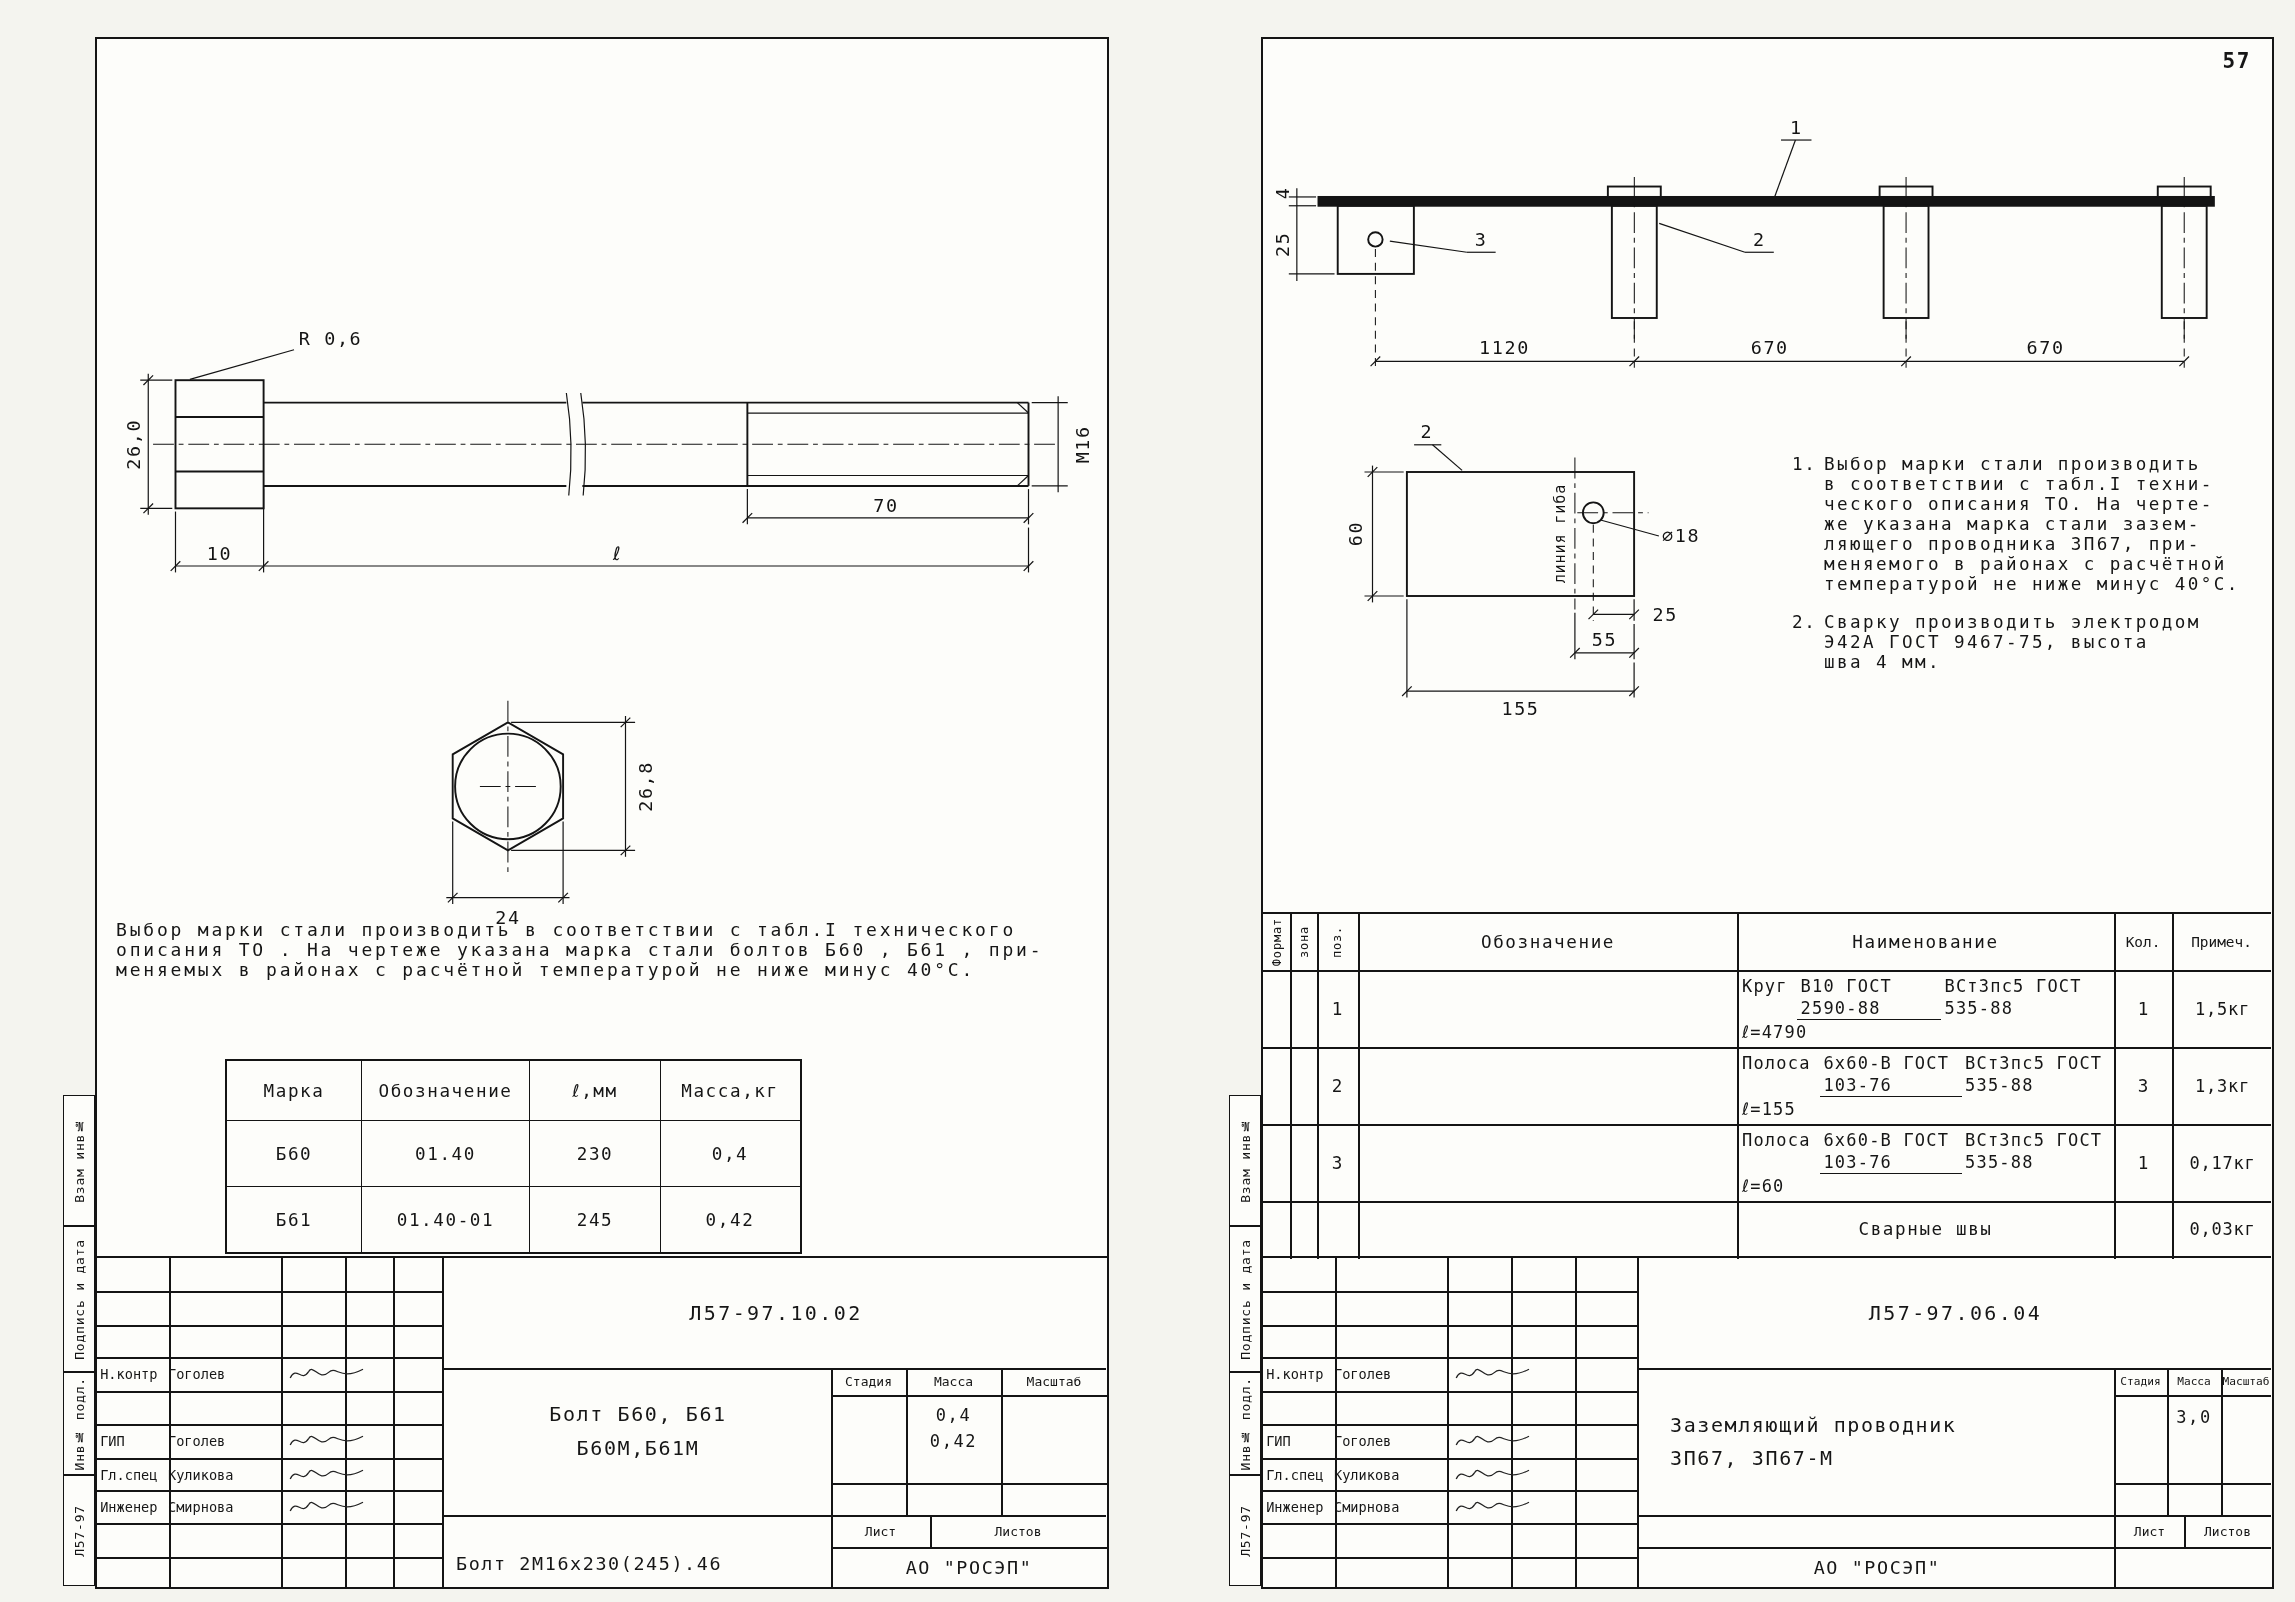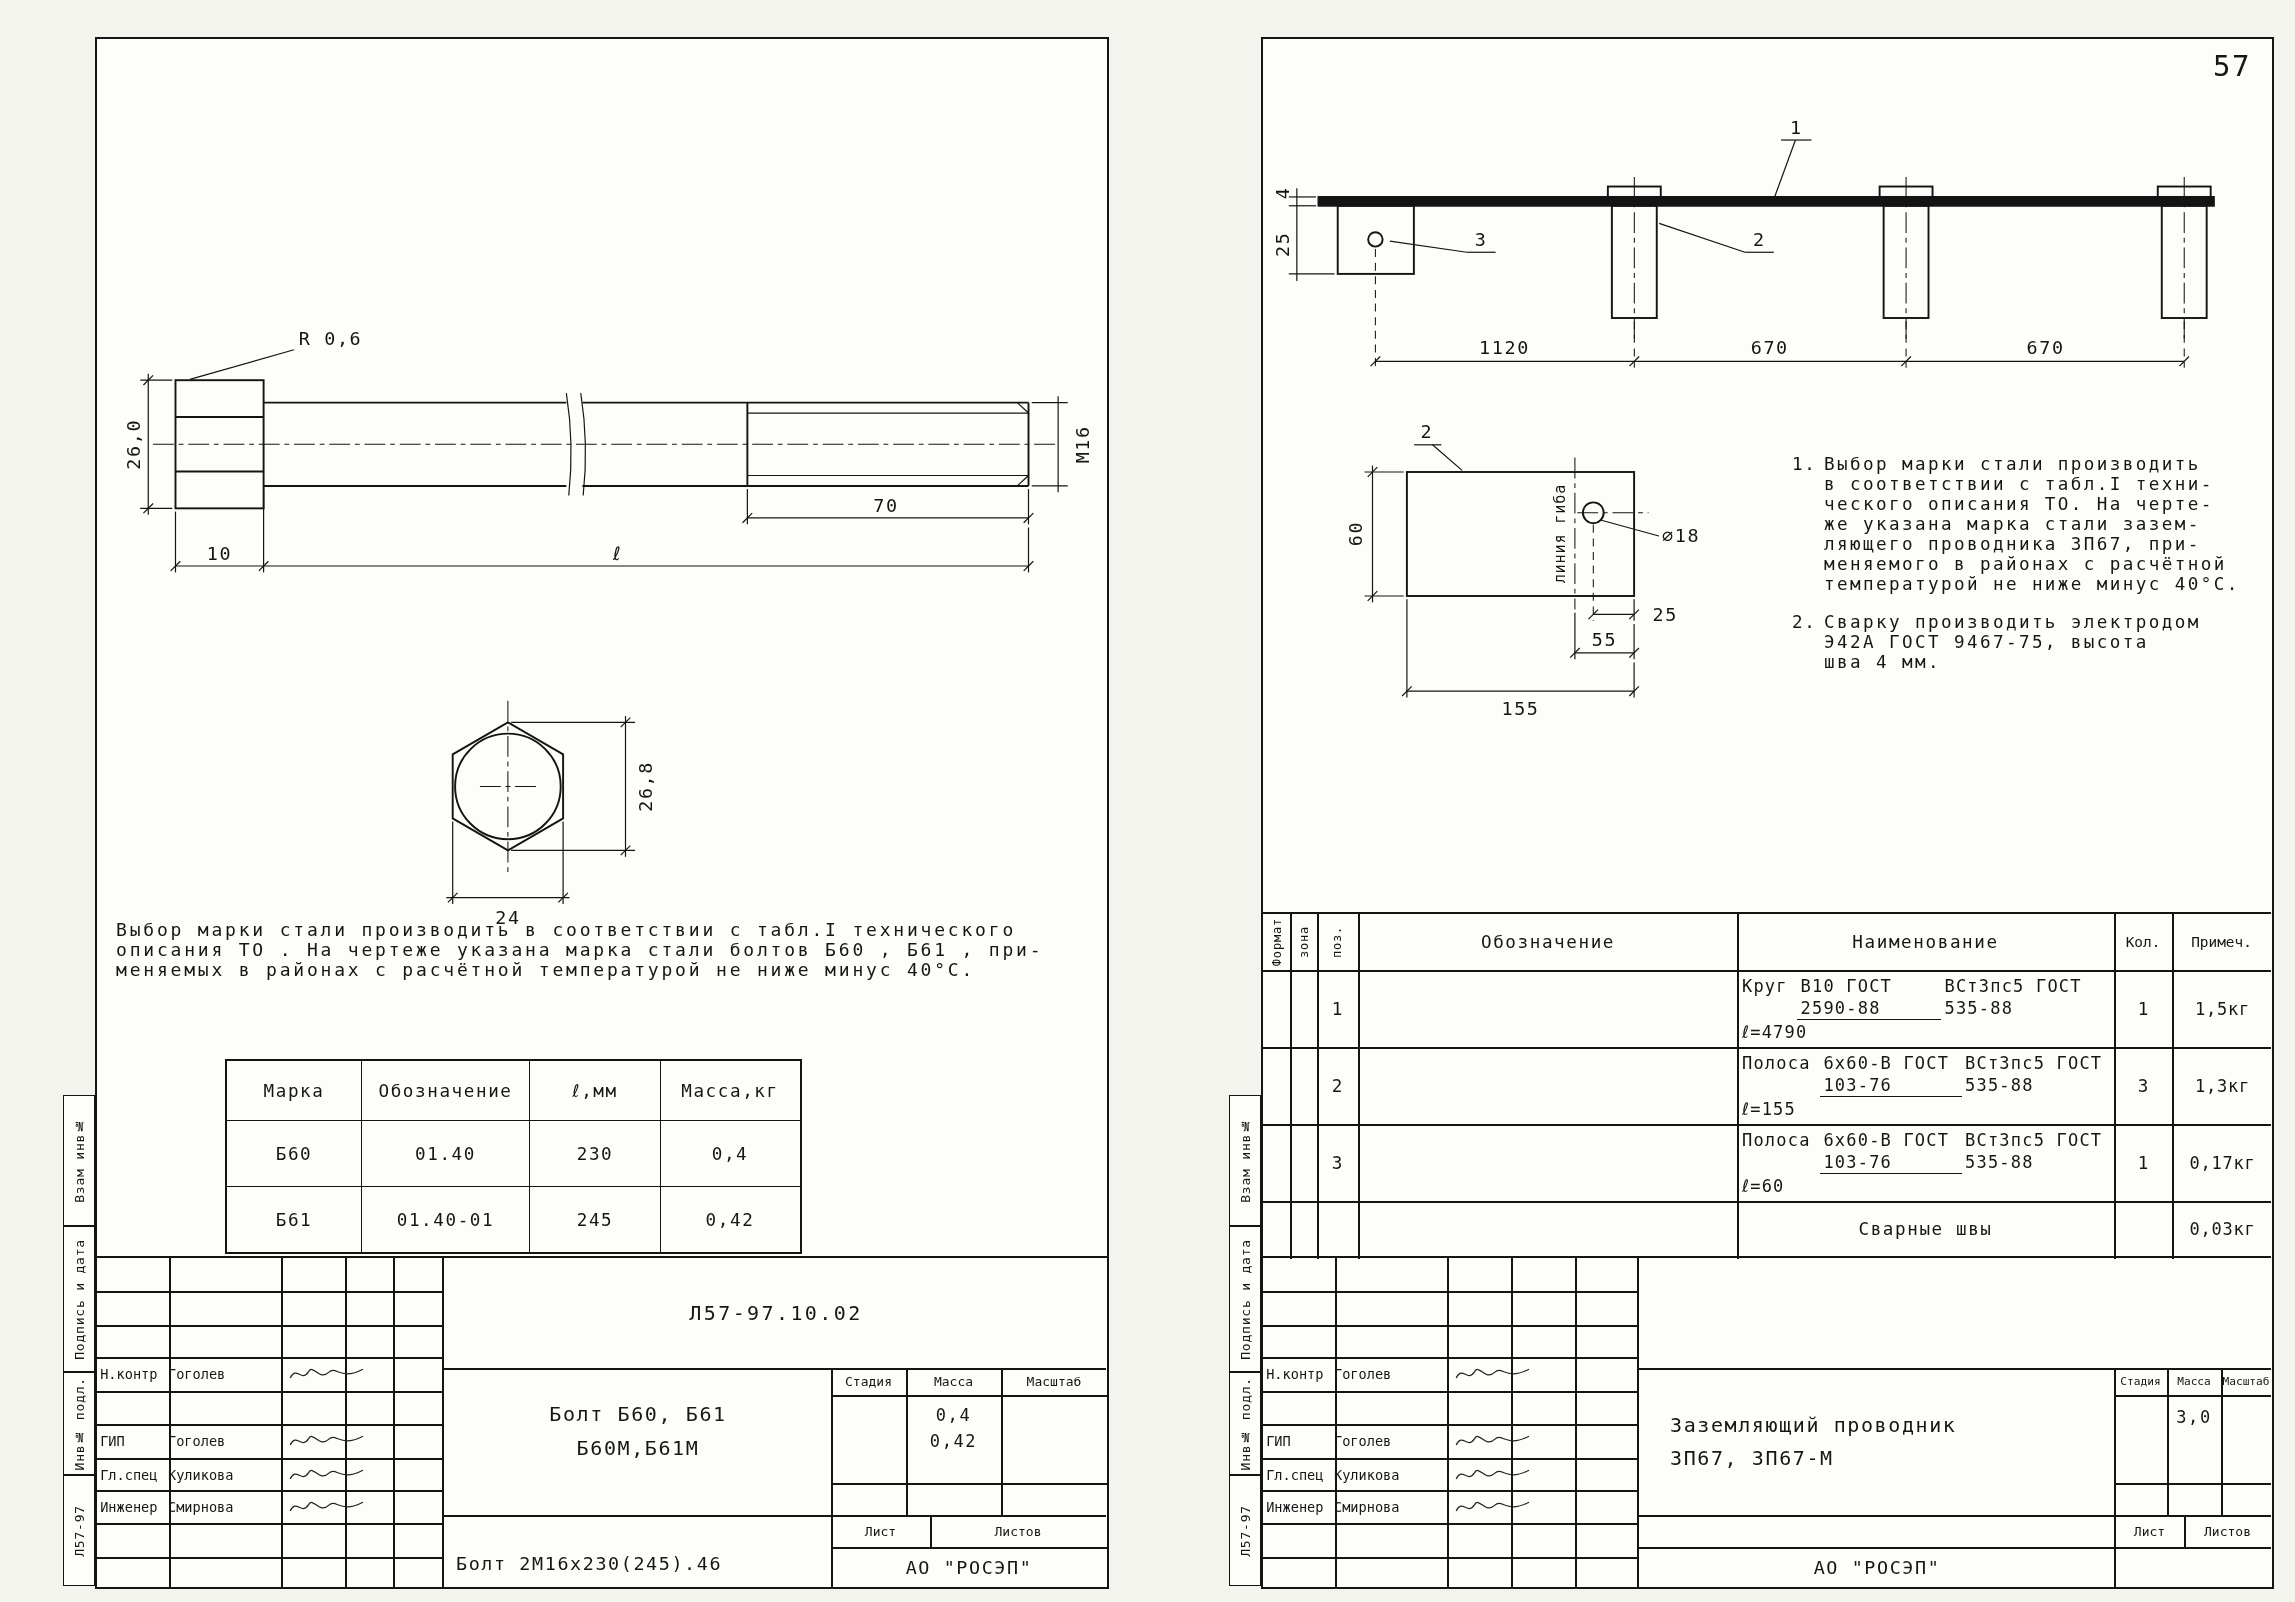--- a/index.html
+++ b/index.html
@@ -42,21 +42,21 @@
 .btext{font-size:18.4px;letter-spacing:1.6px}
 .cellc{display:flex;align-items:center;justify-content:center}
 .vhead{position:absolute;display:flex;align-items:center;justify-content:center}
 .vhead .vtext{font-size:12px}
 .spec-num{position:absolute;display:flex;align-items:center;justify-content:center;font-size:17.6px}
 .snline{display:flex;align-items:flex-start;gap:9.6px;font-size:17px;letter-spacing:1.2px}
 .frac{display:inline-flex;flex-direction:row;line-height:21.6px}
 .ftop{border-bottom:1.6px solid #141414;padding:0 3.2px}
 .fbot{padding:0 3.2px}
 .snlen{font-size:17px;letter-spacing:1.2px;line-height:21.6px;margin-top:1.6px}
-.pagenum{position:absolute;top:9.6px;right:21px;font-size:29px;letter-spacing:1.6px;font-weight:normal}
+.pagenum{position:absolute;top:9.6px;right:21px;font-size:21px;letter-spacing:1.6px;font-weight:bold}
 </style>
 </head>
 <body>
 
 <div class="sheet" style="left:95px;width:1014px">
 
   <div class="sidebox" style="top:1056px;height:131px">
       <span class="vtext">Взам инв№</span>
     </div>
   <div class="sidebox" style="top:1187px;height:146px">
@@ -455,20 +455,21 @@
         </svg>
       </div>
     <div class="sigrow" style="top:232px">
         <span class="role">Инженер</span>
         <span class="sname">Смирнова</span>
         <svg class="scrib" width="80" height="24" viewBox="0 0 100 30">
           <path d="M4 20 C12 4 18 26 27 12 C33 2 40 24 52 13 C62 4 66 24 95 9"></path>
         </svg>
       </div>
 
+    <div class="docnum abs" style="left:377px;top:0;width:631px;height:110px">Л57-97.06.04</div>
     <div class="hl" style="top:110px;left:374px;width:634px"></div>
     <div class="vl" style="left:851px;top:110px;height:220px"></div>
     <div class="titlebox la abs" style="left:377px;top:110px;width:520px;height:147px">
       <div>Заземляющий проводник</div>
       <div>ЗП67, ЗП67-М</div>
     </div>
     <div class="hl" style="top:137px;left:851px;width:157px"></div>
     <div class="vl" style="left:904px;top:110px;height:147px"></div>
     <div class="vl" style="left:958px;top:110px;height:147px"></div>
     <span class="shead sm" style="left:851px;top:110px;width:53px;height:27px">Стадия</span>

